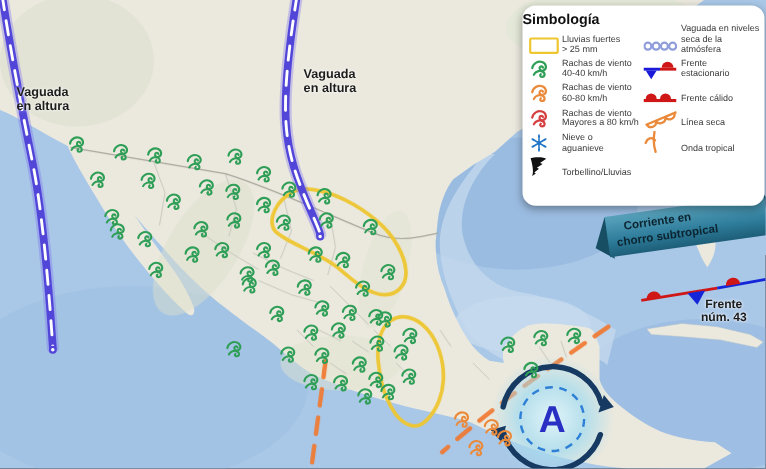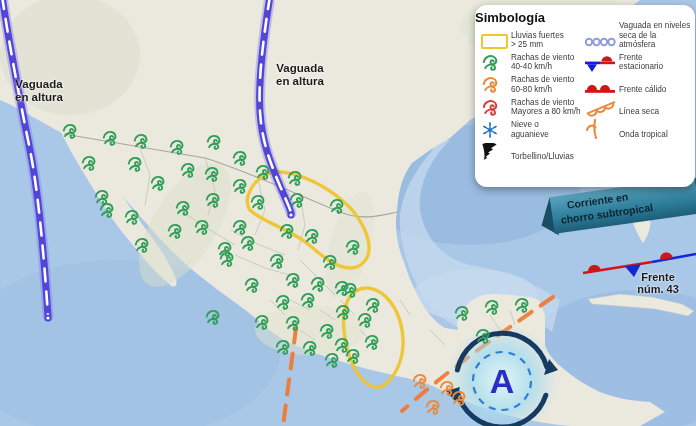--- a/index.html
+++ b/index.html
@@ -6,21 +6,21 @@
     --c-yellow:#eec62f; --c-intense:#8e1a1d; --c-green:#2f9e57; --c-orange:#ea8a3a;
     --c-red:#d64040; --c-vaguada:#5246d8; --c-canal:#f07830; --c-cold:#1a1ad8;
     --c-warm:#cf1717; --c-anti:#2a2fc4; --c-ribbon:#2e7d9b; --c-snow:#2176c7;
   }
   html,body{margin:0;padding:0;background:#444;}
   .stage{position:relative;width:696px;height:426px;overflow:hidden;
          font-family:"Liberation Sans",sans-serif;background:#a9c7e7;}
   .stage svg.map{position:absolute;left:0;top:0;}
   
   .maplabel{position:absolute;font-weight:bold;color:#1c1c1c;font-size:11.5px;line-height:1.1;
-            text-shadow:0 0 2px rgba(255,255,255,.85),0 0 4px rgba(255,255,255,.6);text-align:center;}
+            text-shadow:0 0 2px rgba(255,255,255,.85),0 0 4px rgba(255,255,255,.6);}
   .lab-vaguada-west{left:15px;top:78px;}
   .lab-vaguada-center{left:276px;top:62px;}
   .lab-frente{left:626px;top:271px;width:64px;text-align:center;font-size:11px;}
   
   .legend{position:absolute;left:475px;top:5px;width:220px;height:182px;background:#fff;
           border-radius:12px;box-shadow:0 3px 8px rgba(0,0,0,.35);z-index:5;}
   .legend-title{text-align:left;font-weight:bold;font-size:13px;color:#111;margin-top:5px;}
   .legend-cols{display:flex;padding:2px 4px 0 6px;}
   .lcol{width:104px;flex:none;}
   .rcol{flex:1;}

